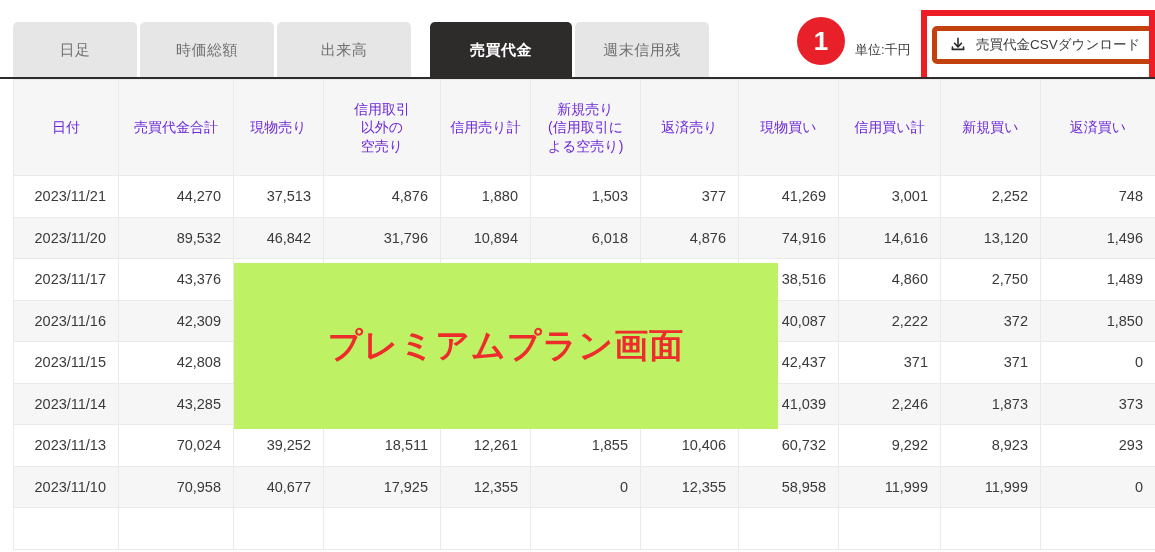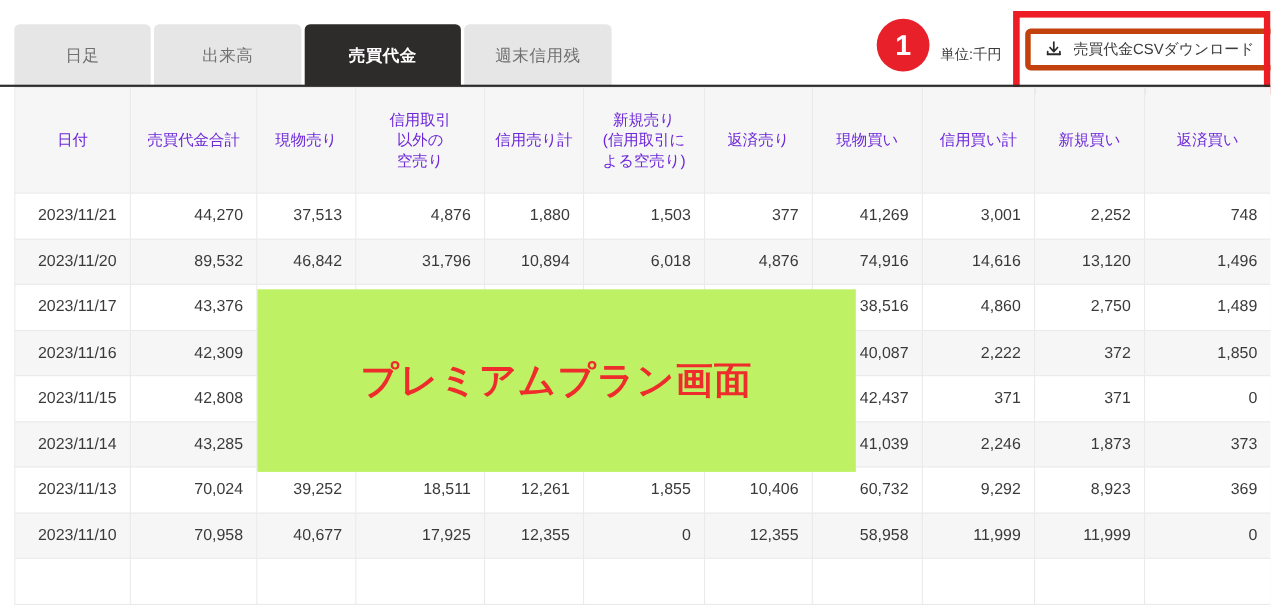--- a/index.html
+++ b/index.html
@@ -58,20 +58,21 @@
     cursor: pointer;
     user-select: none;
     white-space: nowrap;
   }
   .tab.wide { min-width: 134px; }
   .tab.active {
     background: #2e2b2b;
     color: #ffffff;
     font-weight: bold;
     min-width: 142px;
+    margin-left: 16px;
   }
 
   .tabs-underline {
     position: absolute;
     left: 0;
     top: 77px;
     width: 1155px;
     height: 2px;
     background: #2e2b2b;
   }
@@ -216,20 +217,23 @@
 </head>
 <body>
 
 <div id="page">
 
   <div class="topbar">
 
     <div class="tabstrip">
       <div class="tab">
         <span>日足</span>
+      </div>
+      <div class="tab wide">
+        <span>時価総額</span>
       </div>
       <div class="tab wide">
         <span>出来高</span>
       </div>
       <div class="tab active">
         <span>売買代金</span>
       </div>
       <div class="tab wide">
         <span>週末信用残</span>
       </div>
@@ -370,21 +374,21 @@
             <td>2023/11/13</td>
             <td>70,024</td>
             <td>39,252</td>
             <td>18,511</td>
             <td>12,261</td>
             <td>1,855</td>
             <td>10,406</td>
             <td>60,732</td>
             <td>9,292</td>
             <td>8,923</td>
-            <td>369</td>
+            <td>293</td>
           </tr>
           <tr>
             <td>2023/11/10</td>
             <td>70,958</td>
             <td>40,677</td>
             <td>17,925</td>
             <td>12,355</td>
             <td>0</td>
             <td>12,355</td>
             <td>58,958</td>

